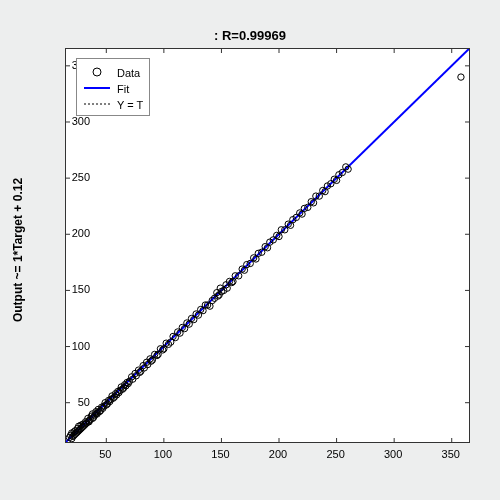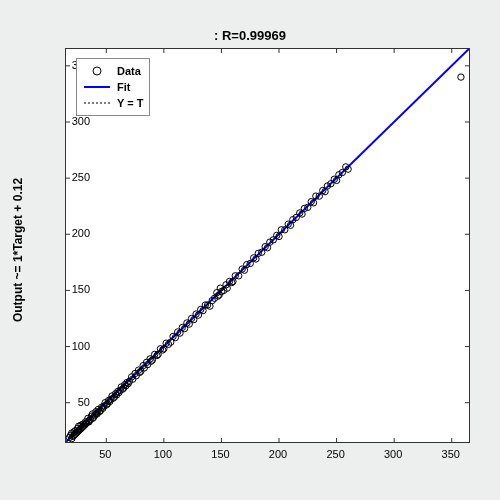--- a/index.html
+++ b/index.html
@@ -79,23 +79,22 @@
     left: 76px;
     top: 58px;
     background: #fff;
     border: 1px solid #888;
     padding: 4px 6px 4px 6px;
     font-size: 11px;
     color: #000;
   }
   .legend-row {
     display: flex;
-    align-items: center;
+    align-items: flex-end;
     height: 16px;
-    font-weight: bold;
   }
   .legend-swatch {
     width: 28px;
     height: 14px;
     margin-right: 6px;
     display: flex;
     align-items: center;
     justify-content: center;
   }
   svg { display: block; }

